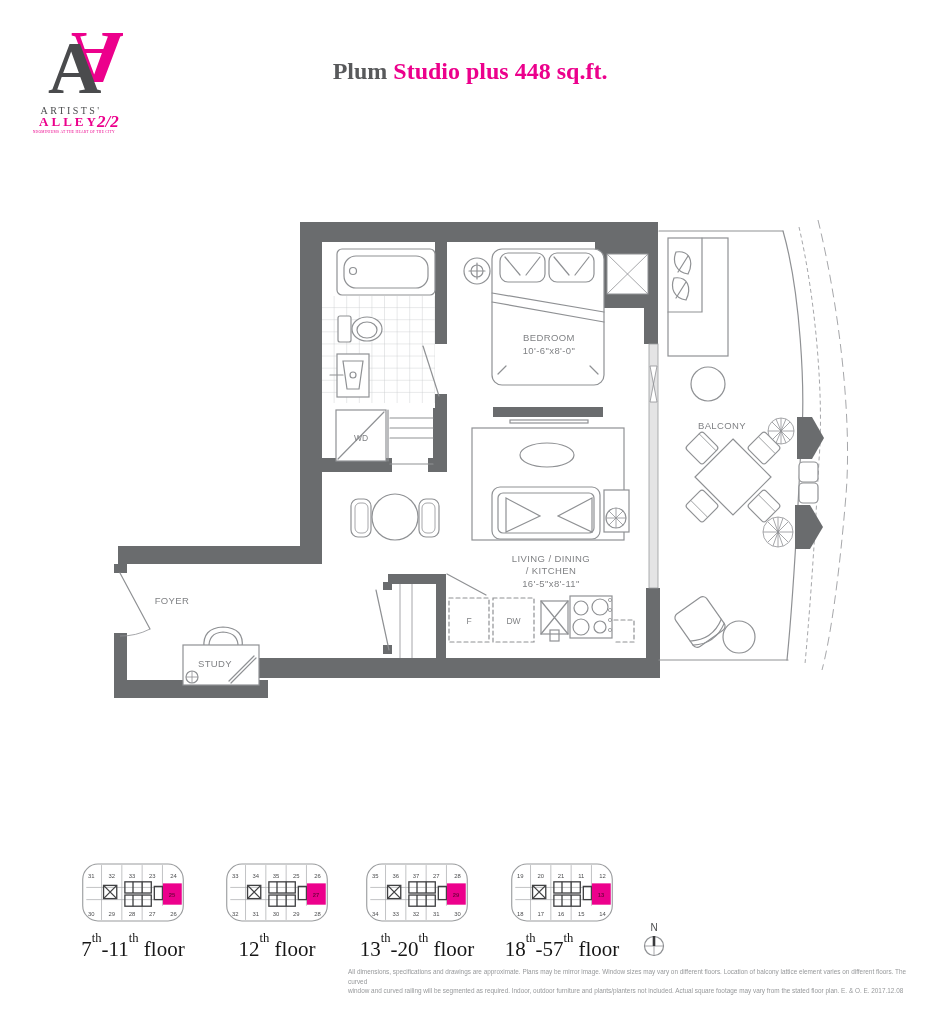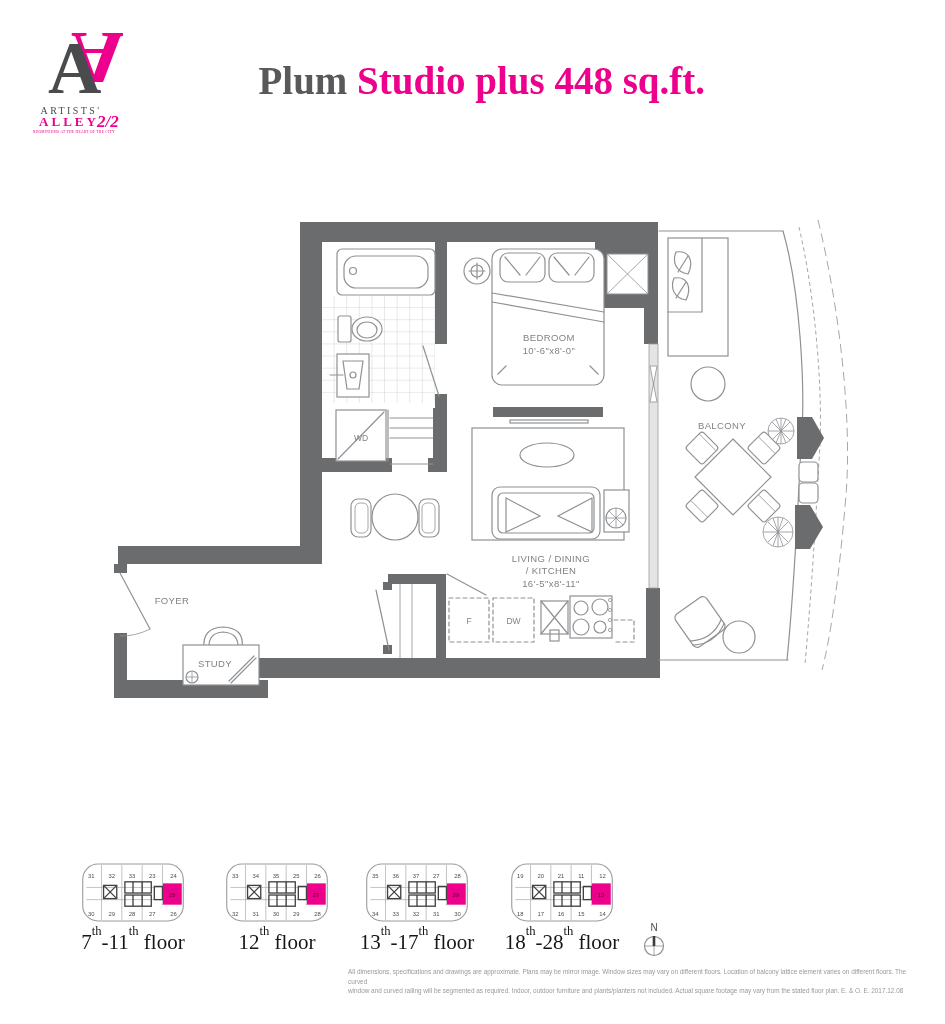--- a/index.html
+++ b/index.html
@@ -9,22 +9,22 @@
   
   :root{
     --accent:#ec008c;
     --wall:#6a6c6e;
     --fixture-line:#8f9194;
     --plan-label:#808285;
   }
 
   
   .logo{position:absolute;left:33px;top:25px;width:90px;height:112px;}
-  .title{position:absolute;left:235px;top:58px;width:470px;text-align:right;
-         font-family:"Liberation Serif",serif;font-size:39px;font-weight:bold;white-space:nowrap;}
+  .title{position:absolute;left:235px;top:58px;width:470px;text-align:center;
+         font-family:"Liberation Serif",serif;font-size:24px;font-weight:bold;white-space:nowrap;}
   .t-dark{color:#58595b;}
   .t-pink{color:var(--accent);}
 
   
   .plan-svg{position:absolute;left:0;top:0;width:945px;height:1024px;}
   .wall{fill:var(--wall);}
   .fx{stroke:var(--fixture-line);stroke-width:1.2;fill:none;stroke-linecap:round;}
   .fxthin{stroke:var(--fixture-line);stroke-width:0.8;fill:none;}
   .fxfill{stroke:var(--fixture-line);stroke-width:1.2;fill:#fff;}
   .fxdark{fill:var(--wall);stroke:none;}
@@ -46,21 +46,21 @@
   
   .keyplan-block{position:absolute;top:860px;width:130px;text-align:center;}
   .kp{width:108px;height:65px;display:inline-block;}
   .kp-outline{fill:none;stroke:#9a9c9e;stroke-width:1.1;}
   .kp-grid{fill:none;stroke:#a9abad;stroke-width:0.7;}
   .kp-core{fill:none;stroke:#404143;stroke-width:1.3;}
   .kp-unit{fill:var(--accent);}
   .kp-n{font-family:"Liberation Sans",sans-serif;font-size:5.8px;fill:#4c4d4f;text-anchor:middle;}
   .kp-hl{font-family:"Liberation Sans",sans-serif;font-size:5.8px;font-weight:bold;
          fill:#7a0043;text-anchor:middle;}
-  .flabel{margin-top:1px;font-family:"Liberation Serif",serif;font-size:21px;color:#161616;
+  .flabel{margin-top:8px;font-family:"Liberation Serif",serif;font-size:21px;color:#161616;
           white-space:nowrap;}
   .flabel sup{font-size:60%;position:relative;top:-0.45em;}
 
   
   .disclaimer{position:absolute;left:348px;top:967px;width:576px;font-size:6.4px;
               line-height:9.6px;color:#97999b;text-align:left;}
 </style>
 </head>
 <body>
 
@@ -374,21 +374,21 @@
       <text class="kp-n" x="32" y="17.5">36</text>
       <text class="kp-n" x="52" y="17.5">37</text>
       <text class="kp-n" x="72" y="17.5">27</text>
       <text class="kp-n" x="93" y="17.5">28</text>
       <text class="kp-n" x="12" y="55">34</text>
       <text class="kp-n" x="32" y="55">33</text>
       <text class="kp-n" x="52" y="55">32</text>
       <text class="kp-n" x="72" y="55">31</text>
       <text class="kp-n" x="93" y="55">30</text>
     </svg>
-    <div class="flabel"><span>13</span><sup>th</sup><span>-17</span><sup>th</sup><span> floor</span></div>
+    <div class="flabel"><span>13</span><sup>th</sup><span>-20</span><sup>th</sup><span> floor</span></div>
   </div>
 
   <div class="keyplan-block" style="left:497px;">
     <svg class="kp" viewBox="0 0 106 64">
       <rect class="kp-outline" x="3.5" y="4" width="99" height="56" rx="15"></rect>
       <path class="kp-grid" d="M22,5 V59 M42,5 V59 M62,5 V59 M82,5 V45 M7,27 H100 M7,39 H82"></path>
       <g class="kp-core">
           <rect x="24" y="25" width="13" height="13"></rect>
           <path d="M24,25 L37,38 M37,25 L24,38"></path>
         <rect x="45" y="21.5" width="26" height="11"></rect>
@@ -403,21 +403,21 @@
       <text class="kp-n" x="32" y="17.5">20</text>
       <text class="kp-n" x="52" y="17.5">21</text>
       <text class="kp-n" x="72" y="17.5">11</text>
       <text class="kp-n" x="93" y="17.5">12</text>
       <text class="kp-n" x="12" y="55">18</text>
       <text class="kp-n" x="32" y="55">17</text>
       <text class="kp-n" x="52" y="55">16</text>
       <text class="kp-n" x="72" y="55">15</text>
       <text class="kp-n" x="93" y="55">14</text>
     </svg>
-    <div class="flabel"><span>18</span><sup>th</sup><span>-28</span><sup>th</sup><span> floor</span></div>
+    <div class="flabel"><span>18</span><sup>th</sup><span>-57</span><sup>th</sup><span> floor</span></div>
   </div>
 
   <div class="disclaimer">
     <div>All dimensions, specifications and drawings are approximate. Plans may be mirror image. Window sizes may vary on different floors. Location of balcony lattice element varies on different floors. The curved</div>
     <div>window and curved railing will be segmented as required. Indoor, outdoor furniture and plants/planters not included. Actual square footage may vary from the stated floor plan. E. &amp; O. E. 2017.12.08</div>
   </div>
 
 </div>
 
 </body></html>

